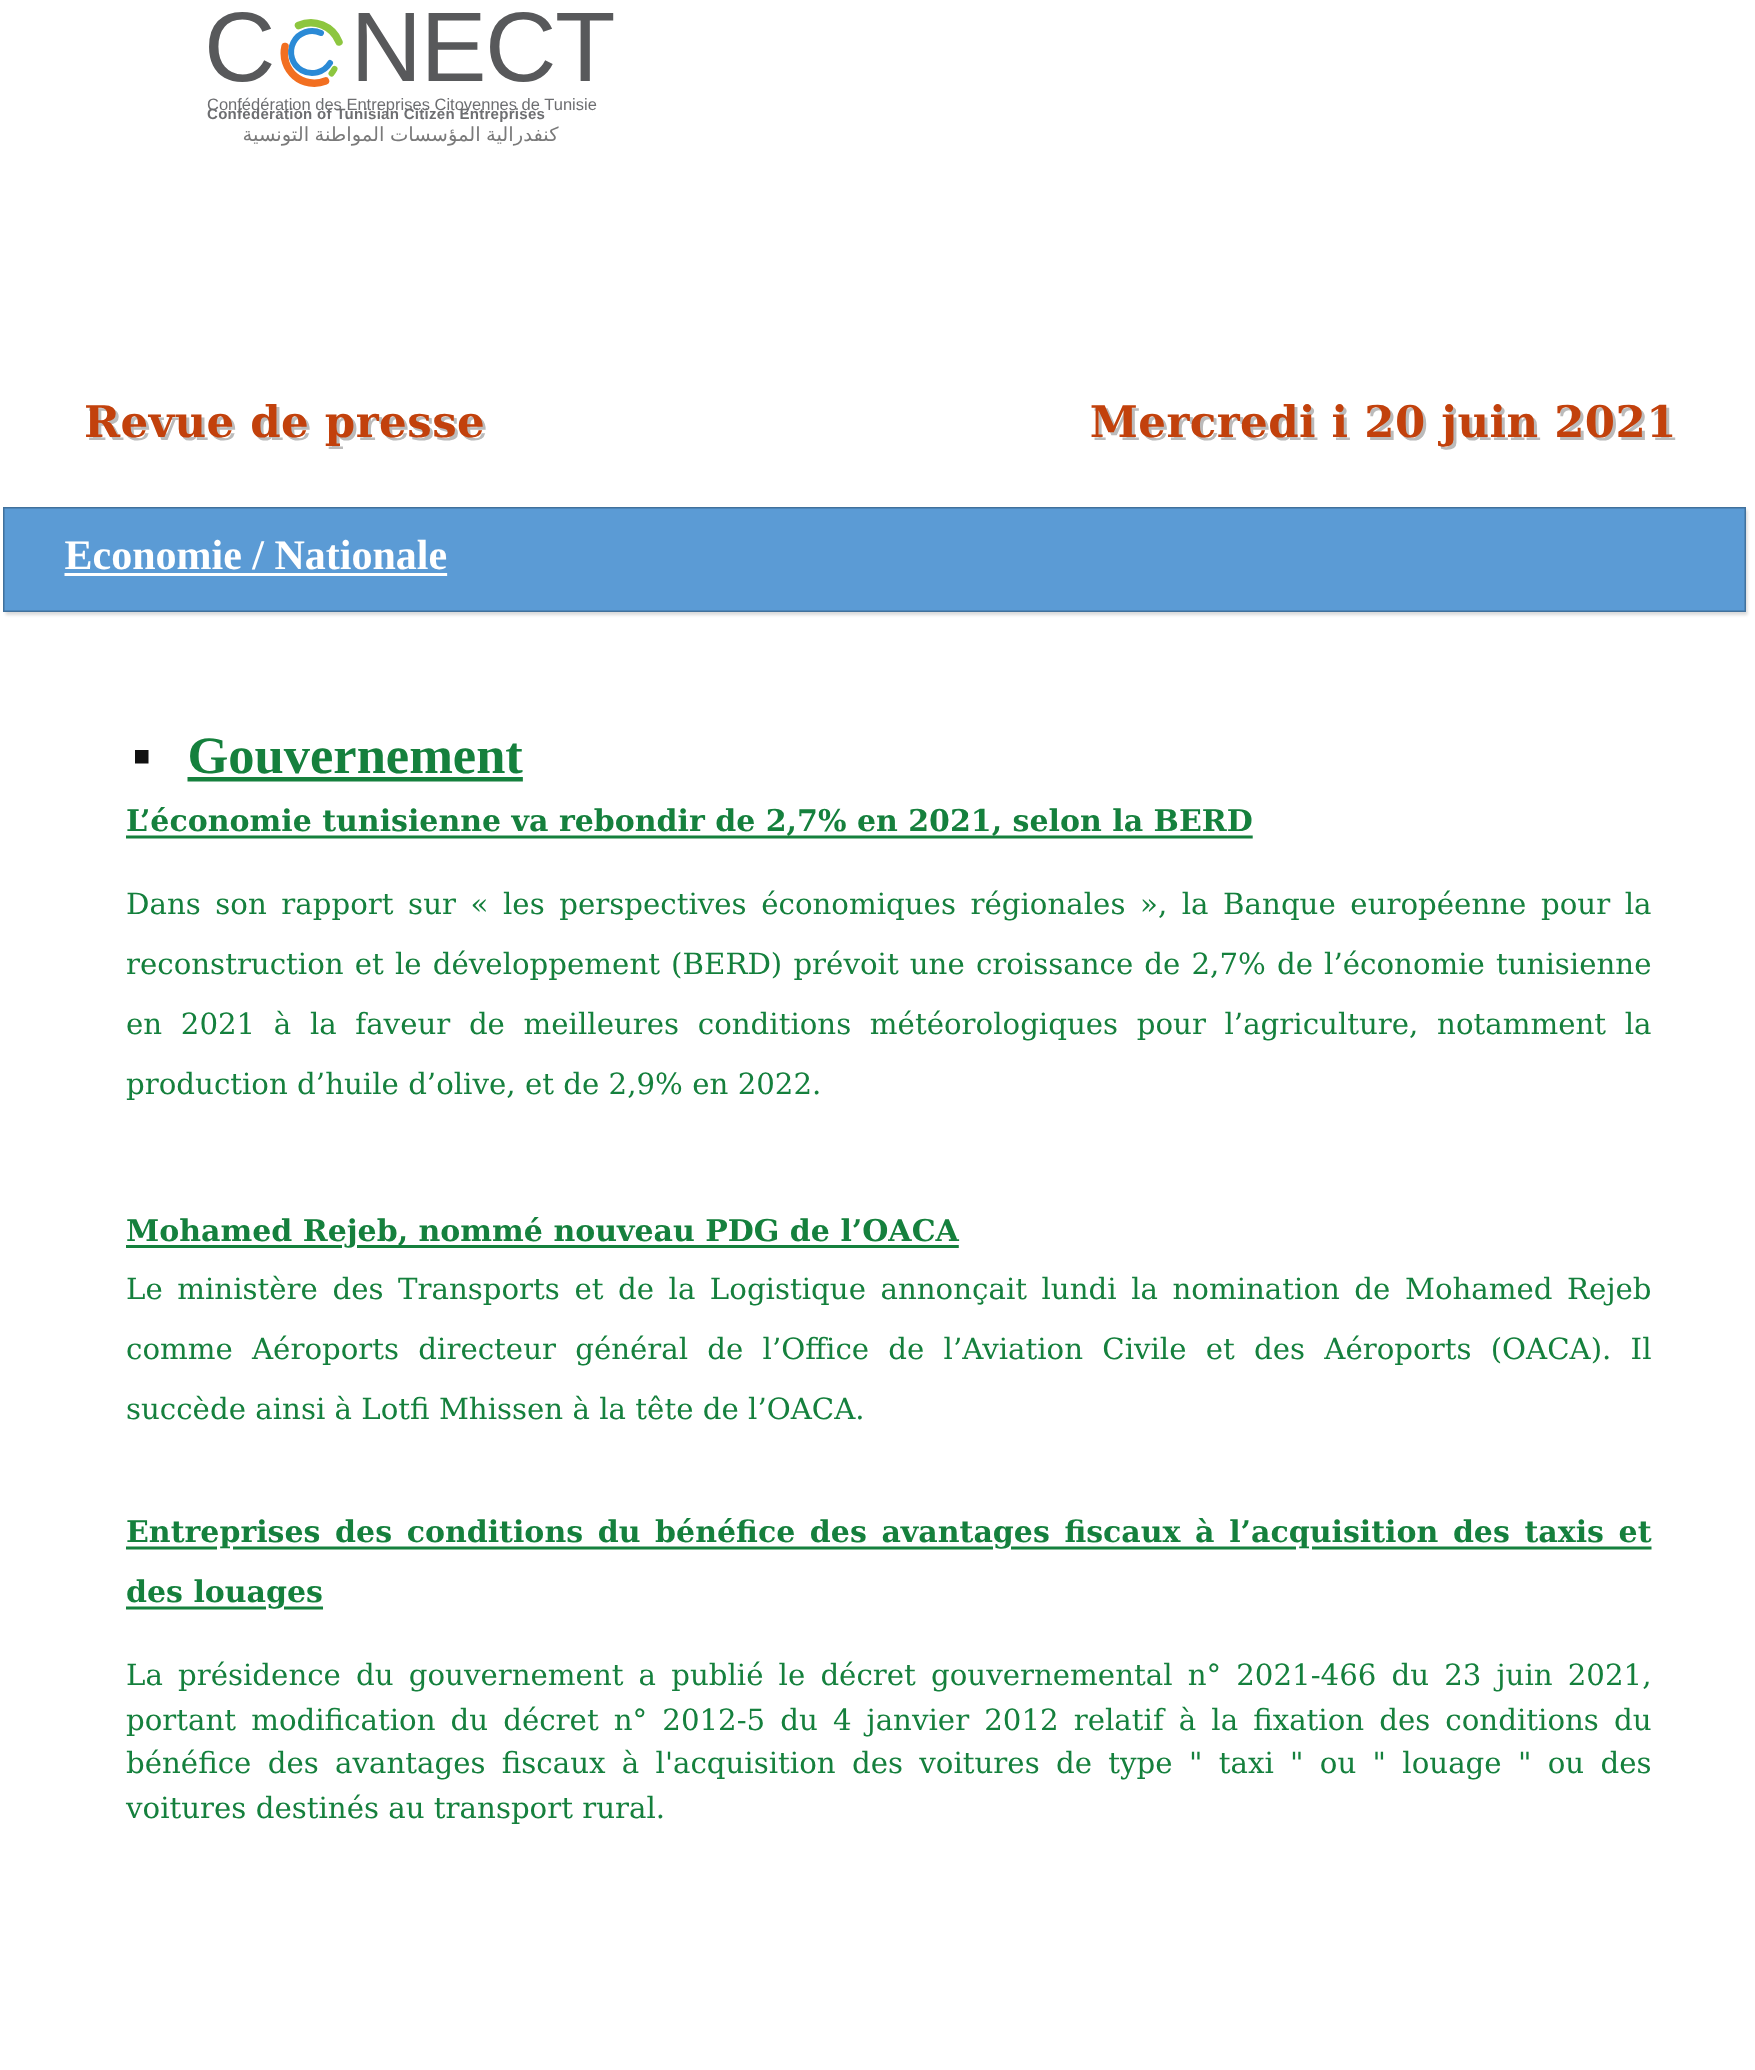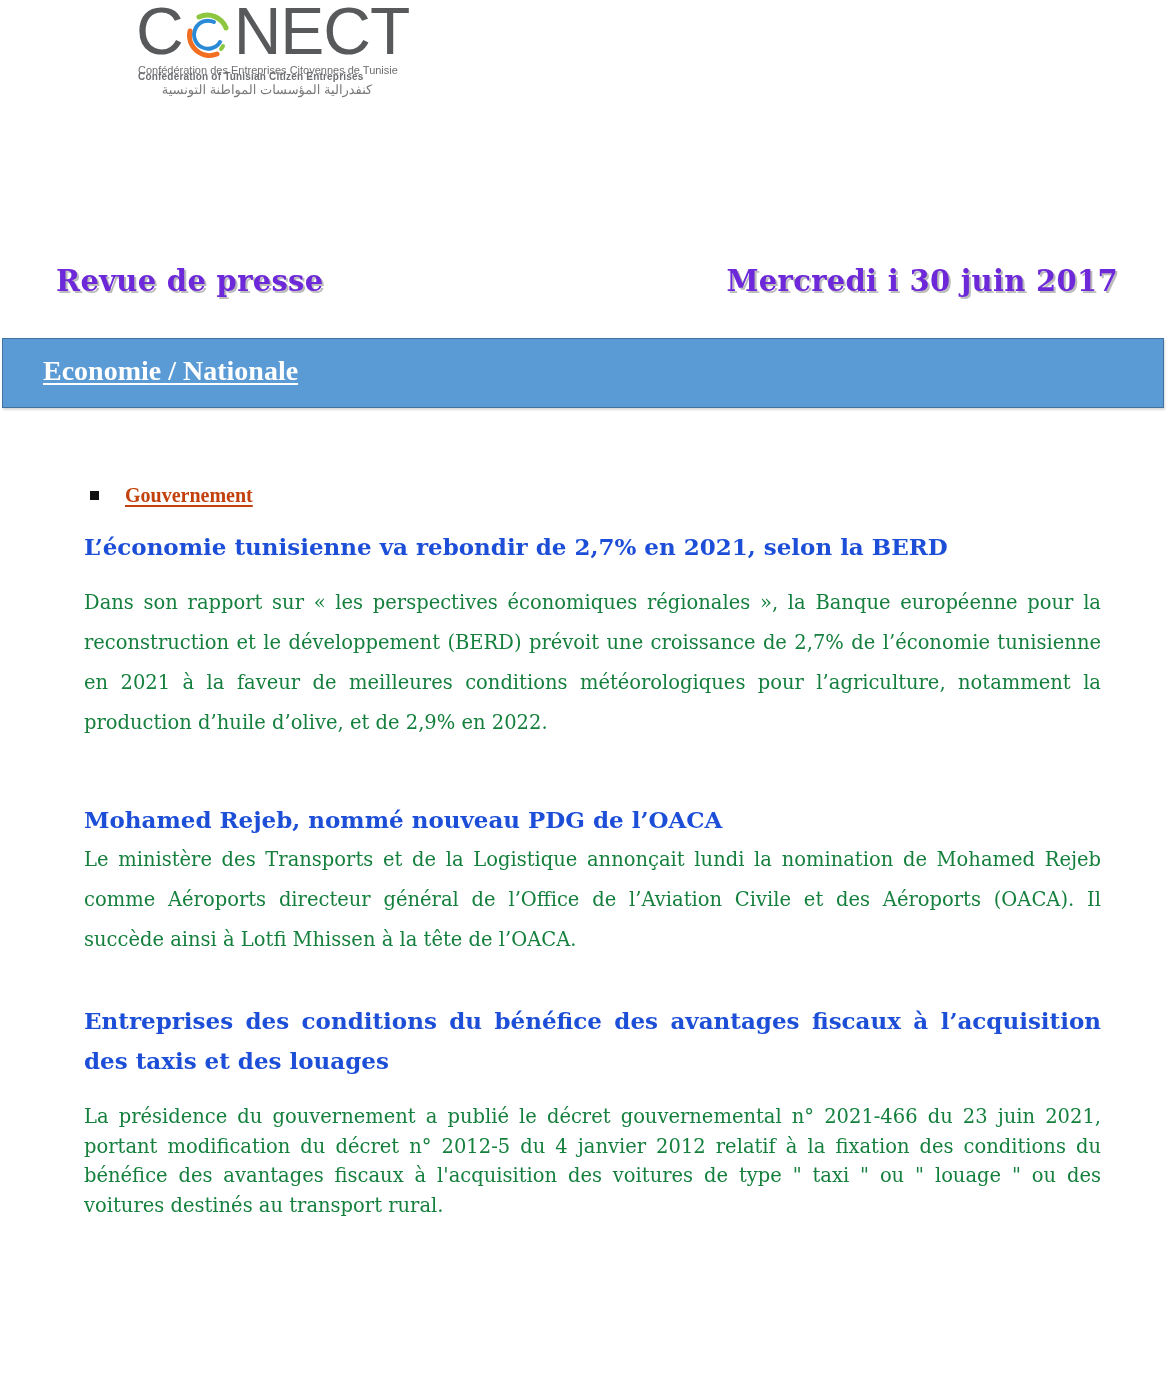--- a/index.html
+++ b/index.html
@@ -12,41 +12,41 @@
                font-size: 66px; letter-spacing: -1px; color: #58595b; line-height: 66px; white-space: nowrap; }
   .logo-word .o-ring { display: inline-block; width: 46px; height: 46px; position: relative; vertical-align: -4px; margin: 0 3px 0 2px; }
   .logo-word .o-ring svg { position: absolute; left: 0; top: 0; }
   .logo-line { position: absolute; left: 2px; font-family: "Liberation Sans", sans-serif; color: #6d6e71; white-space: nowrap; }
   .logo-line.l1 { top: 62px; font-size: 11px; }
   .logo-line.l2 { top: 69px; font-size: 10px; font-weight: bold; letter-spacing: 0.2px; }
   .logo-line.l3 { top: 80px; font-size: 13px; direction: rtl; unicode-bidi: embed; left: 2px; width: 258px; text-align: center; color: #7a7a7a; }
 
   
   .hdr-title { position: absolute; top: 264px; font-family: "DejaVu Serif", serif; font-weight: bold;
-               font-size: 29px; color: #6d28d9; letter-spacing: 0.3px;
+               font-size: 29px; color: #c2410c; letter-spacing: 0.3px;
                text-shadow: 2px 2px 0 #bbbbbb, -0.5px -0.5px 0 #fff; }
   .hdr-left { left: 56px; }
   .hdr-right { right: 52px; }
 
   
   .banner { position: absolute; left: 2px; top: 338px; width: 1160px; height: 68px;
             background: #5b9bd5; border: 1px solid #41719c; box-shadow: 1px 2px 2px rgba(0,0,0,0.15); }
   .banner-label { position: absolute; left: 40px; top: 16px; font-family: "Liberation Serif", serif;
                   font-weight: bold; font-size: 28px; color: #ffffff; text-decoration: underline;
                   text-underline-offset: 3px; }
 
   
   .category { position: absolute; left: 90px; top: 484px; display: flex; align-items: center; }
   .bullet { width: 9px; height: 9px; background: #111; margin-right: 26px; }
-  .category-label { font-family: "Liberation Serif", serif; font-weight: bold; font-size: 20px;
-                    text-decoration: underline; color: #c2410c; text-underline-offset: 3px; }
+  .category-label { font-family: "Liberation Serif", serif; font-weight: bold; font-size: 35px;
+                    text-decoration: underline; color: #15803d; text-underline-offset: 3px; }
 
   
   .article-title { position: absolute; left: 84px; width: 1017px; font-family: "DejaVu Serif", serif;
-                   font-weight: bold; font-size: 23px; color: #1d4ed8; 
+                   font-weight: bold; font-size: 20px; color: #15803d; text-decoration: underline;
                    text-underline-offset: 3px; cursor: pointer; line-height: 40px; text-align: justify; }
   .article-body { position: absolute; left: 84px; width: 1017px; font-family: "DejaVu Serif", serif;
                   font-size: 19.5px; color: #15803d; text-align: justify; }
   .lh40 { line-height: 40px; }
   .lh29 { line-height: 29.5px; }
 
   .t1 { top: 527px; }
   .b1 { top: 583px; }
   .t2 { top: 800px; }
   .b2 { top: 840px; }
@@ -65,21 +65,21 @@
         <path d="M5 19 A20 20 0 0 0 32 42" stroke="#f26f21" stroke-width="5" fill="none" stroke-linecap="round"></path>
         <path d="M38 34 A20 20 0 0 1 36 37" stroke="#8dc63f" stroke-width="4" fill="none" stroke-linecap="round"></path>
       </svg></span><span>NECT</span>
   </div>
   <div class="logo-line l1">Confédération des Entreprises Citoyennes de Tunisie</div>
   <div class="logo-line l2">Confederation of Tunisian Citizen Entreprises</div>
   <div class="logo-line l3">كنفدرالية المؤسسات المواطنة التونسية</div>
 </div>
 
 <div class="hdr-title hdr-left">Revue de presse</div>
-<div class="hdr-title hdr-right">Mercredi i 30 juin 2017</div>
+<div class="hdr-title hdr-right">Mercredi i 20 juin 2021</div>
 
 <div class="banner">
   <span class="banner-label">Economie / Nationale</span>
 </div>
 
 <div class="category">
   <span class="bullet"></span>
   <span class="category-label">Gouvernement</span>
 </div>
 

